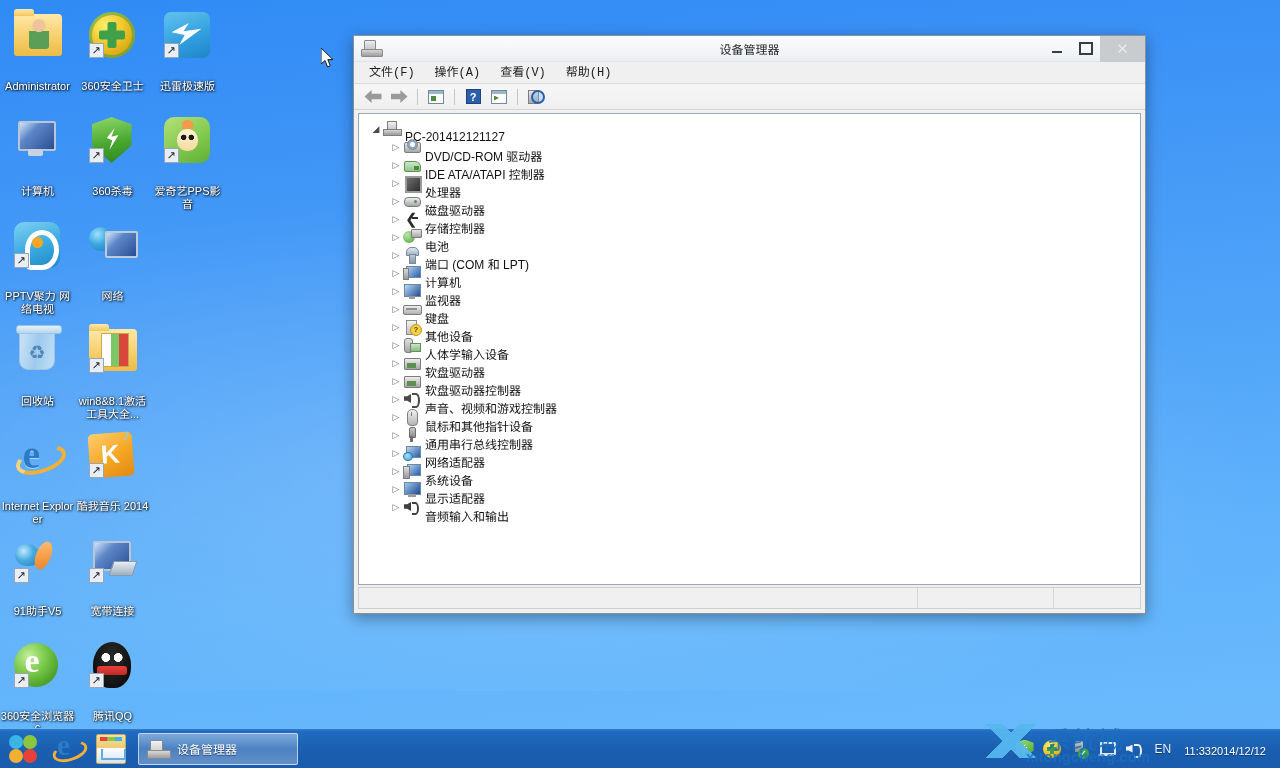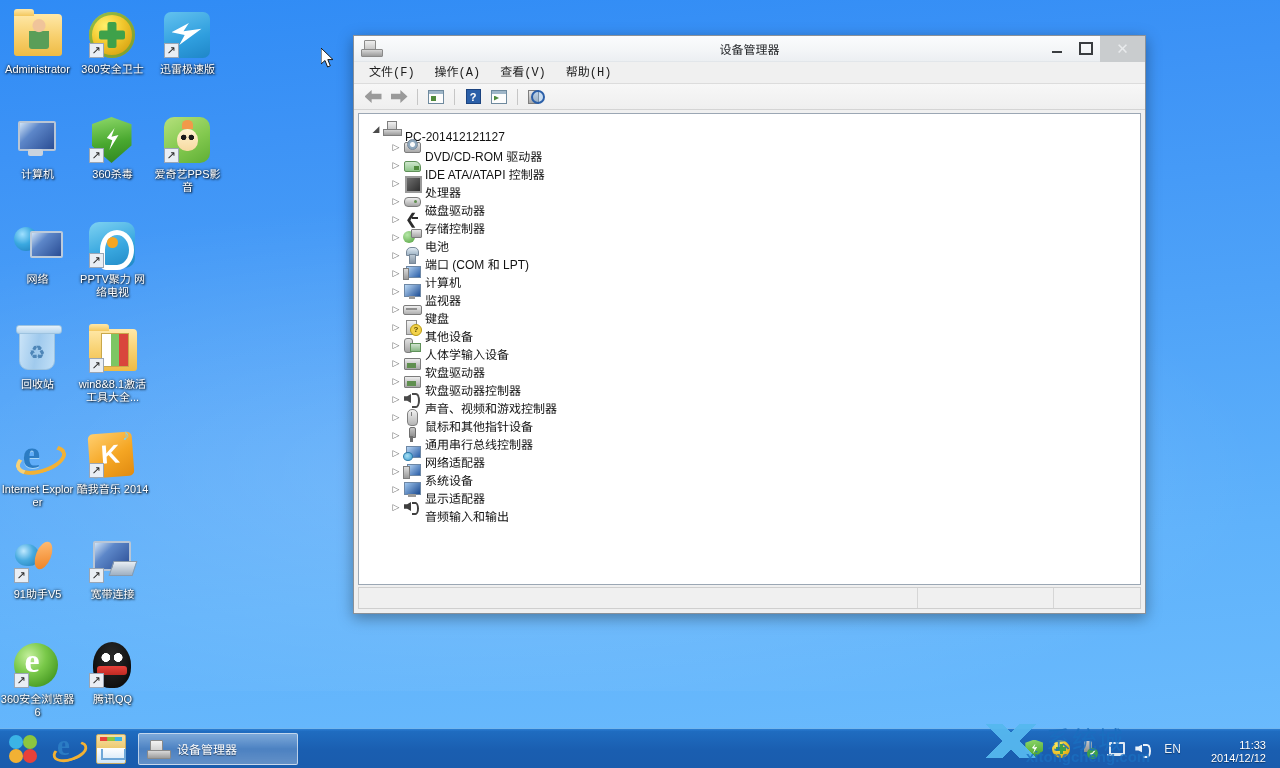--- a/index.html
+++ b/index.html
@@ -28,21 +28,21 @@
     display: grid; grid-template-columns: 75px 75px 75px;
     grid-auto-rows: 105px; column-gap: 0; row-gap: 0;
     z-index: 2;
   }
   .desk-icon {
     width: 75px; display: flex; flex-direction: column; align-items: center;
     padding-top: 6px; cursor: default;
   }
   .di-img { width: 48px; height: 48px; position: relative; }
   .di-label {
-    margin-top: 5px; width: 74px; text-align: center;
+    margin-top: 22px; width: 74px; text-align: center;
     font-size: 11px; line-height: 12.5px; color: #fff;
     text-shadow: 0 0 3px rgba(0,0,0,.85), 1px 1px 2px rgba(0,0,0,.8);
     word-break: break-all;
   }
   .shortcut-arrow {
     position: absolute; left: 0; bottom: 0; width: 15px; height: 15px;
     background: #e9eef4; border: 1px solid #9aa6b5;
     display: flex; align-items: center; justify-content: center;
     font-size: 10px; color: #2a2a2a; line-height: 1;
   }
@@ -333,21 +333,21 @@
     content:""; position:absolute; left:2px; top:5px; width:7px; height:8px; background:#eaf2fa;
     clip-path: polygon(0% 25%, 45% 25%, 100% 0%, 100% 100%, 45% 75%, 0% 75%);
   }
   .tr-vol::after {
     content:""; position:absolute; left:10px; top:4px; width:6px; height:10px;
     border-right:2px solid #eaf2fa; border-top:2px solid #eaf2fa; border-bottom:2px solid #eaf2fa;
     border-radius: 0 50% 50% 0;
   }
   #tray-lang { font-size: 12px; color: #eaf2fa; padding: 0 4px; cursor: pointer; text-shadow: 0 1px 1px rgba(0,0,0,.4); }
   #tray-clock {
-    display:flex; flex-direction:column; align-items:flex-end; justify-content:center;
+    display:flex; flex-direction:row; align-items:center; justify-content:center;
     font-size: 11px; line-height: 13px; color:#ffffff; padding-right:6px; min-width:78px;
     text-shadow: 0 1px 1px rgba(0,0,0,.45); cursor:pointer;margin-top:6px;
   }
 
   
   #watermark {
     position:absolute; right: 6px; bottom: 2px; width: 300px; height: 44px;
     pointer-events:none; z-index: 60; overflow:hidden;
   }
   #wm-diamonds {
@@ -548,30 +548,30 @@
       </div>
       <div class="desk-icon">
         <div class="di-img">
           <div class="ic-pps"></div>
           <span class="shortcut-arrow"></span>
         </div>
         <div class="di-label">爱奇艺PPS影音</div>
       </div>
       <div class="desk-icon">
         <div class="di-img">
+          <div class="ic-pptv"></div>
+          <span class="shortcut-arrow"></span>
+        </div>
+        <div class="di-label">PPTV聚力 网络电视</div>
+      </div>
+      <div class="desk-icon">
+        <div class="di-img">
           <div class="ic-network"></div>
         </div>
         <div class="di-label">网络</div>
-      </div>
-      <div class="desk-icon">
-        <div class="di-img">
-          <div class="ic-pptv"></div>
-          <span class="shortcut-arrow"></span>
-        </div>
-        <div class="di-label">PPTV聚力 网络电视</div>
       </div>
       <div class="desk-icon" style="visibility: hidden;"></div>
       <div class="desk-icon">
         <div class="di-img">
           <div class="ic-recycle"></div>
         </div>
         <div class="di-label">回收站</div>
       </div>
       <div class="desk-icon">
         <div class="di-img">

